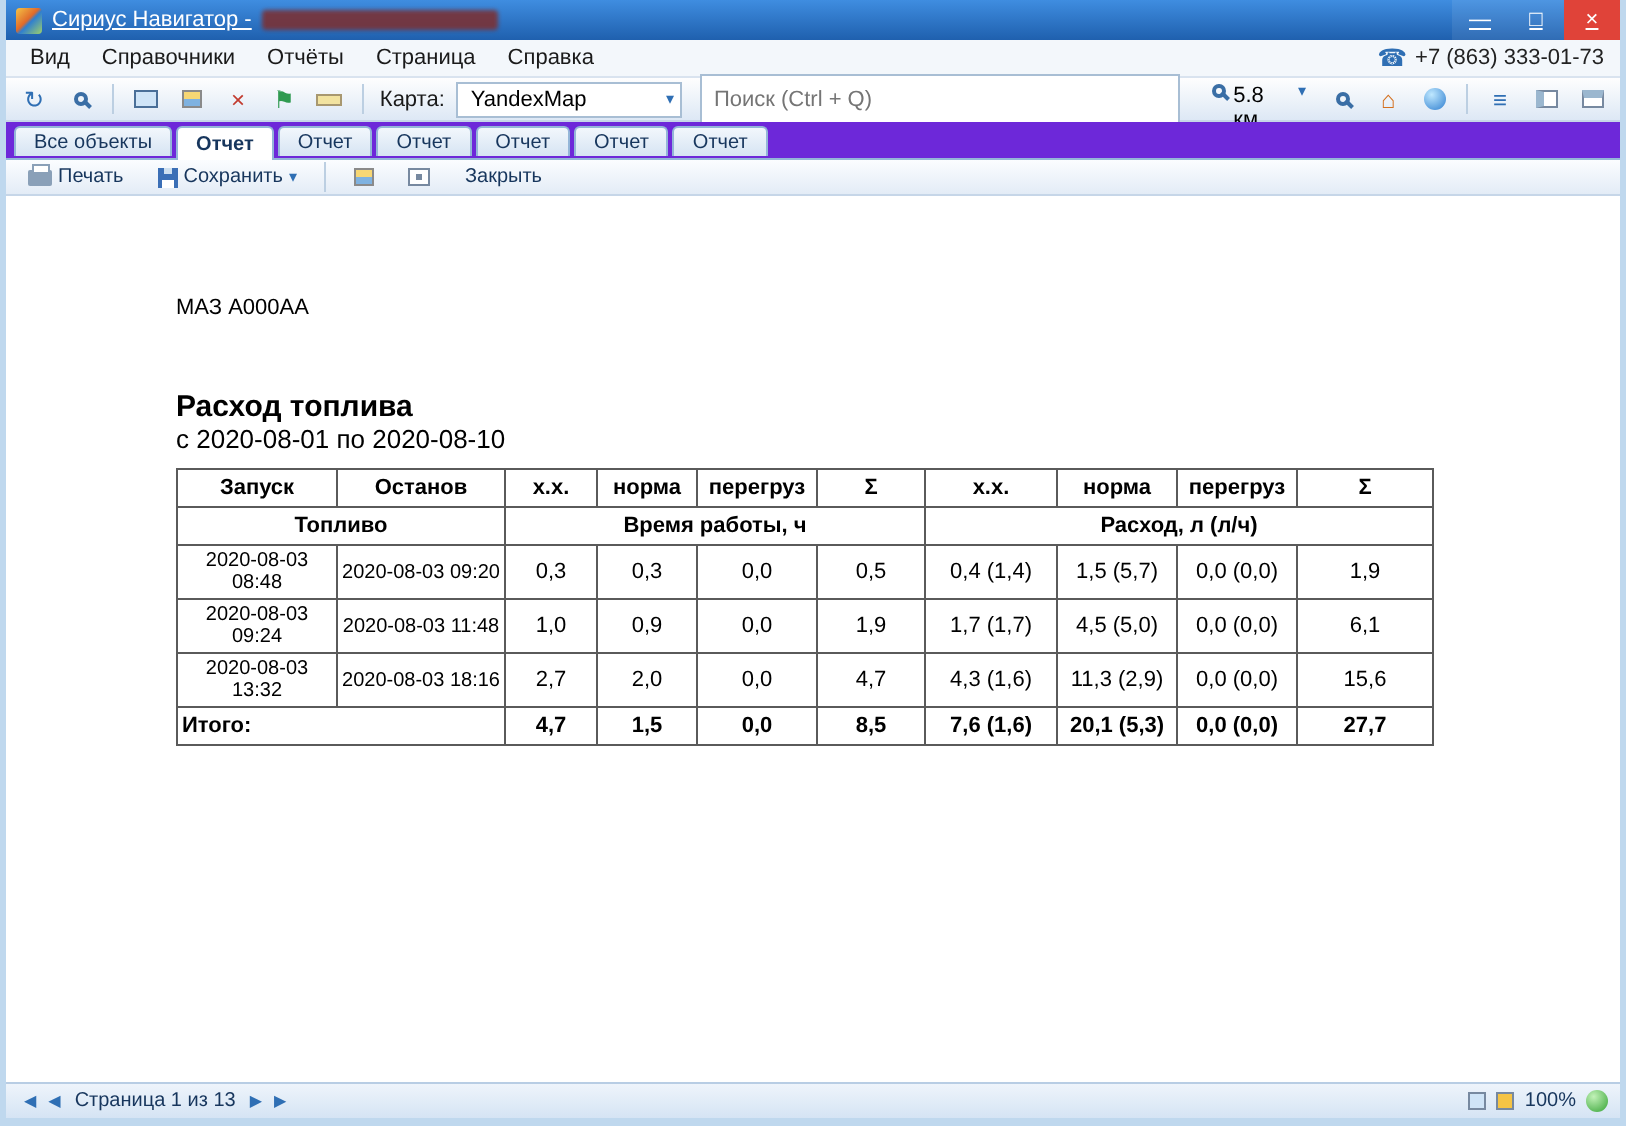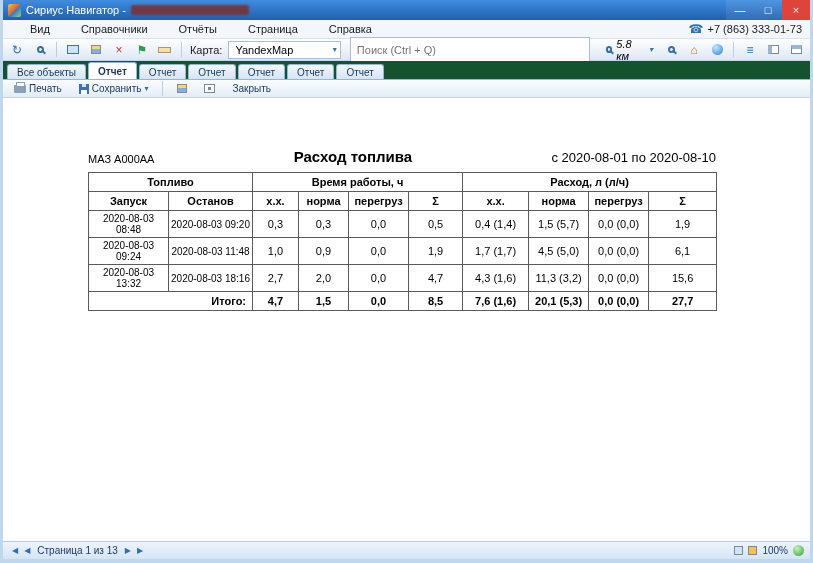--- a/index.html
+++ b/index.html
@@ -5,74 +5,74 @@
   * { margin:0; padding:0; box-sizing:border-box; }
   html,body { width:813px; height:563px; overflow:hidden; }
   body { font-family:"Liberation Sans", sans-serif; font-size:11px; background:#cfe0f0; color:#000; }
 
   .window { width:813px; height:563px; display:flex; flex-direction:column;
             border-left:3px solid #bfd8ee; border-right:3px solid #bfd8ee; border-bottom:4px solid #bfd8ee;
             background:#fff; }
 
   
   .titlebar { height:20px; background:linear-gradient(#3f8de0,#1f60ae); display:flex; align-items:center;
-              padding-left:5px; color:#fff; flex:0 0 auto; }
+              padding-left:5px; color:#fff; flex:0 0 auto;text-decoration:underline; }
   .app-icon { width:13px; height:13px; border-radius:2px;
               background:linear-gradient(135deg,#f5c445 0%,#e06a2b 45%,#2f7fd0 55%,#9fd06a 100%); }
   .title-text { margin-left:5px; font-size:11px; white-space:nowrap; }
   .redacted { margin-left:5px; width:118px; height:10px; background:#7e2d2d; opacity:.85; border-radius:2px;
               filter:blur(1px); }
   .win-controls { margin-left:auto; display:flex; height:100%; }
   .win-btn { width:28px; height:100%; display:flex; align-items:center; justify-content:center;
              font-size:11px; color:#fff; cursor:default; }
   .win-btn.minimize, .win-btn.maximize { background:rgba(255,255,255,.08); }
   .win-btn.close { background:#e04339; }
 
   
   .menubar { height:19px; background:#f3f7fb; border-bottom:1px solid #d9e3ef; display:flex; align-items:center;
              padding:0 8px 0 4px; color:#1a1a1a; flex:0 0 auto; }
-  .menu-item { padding:2px 8px; cursor:default;margin-left:15px; }
+  .menu-item { padding:2px 8px; cursor:default; }
   .menubar .spacer { flex:1; }
   .phone-area { display:flex; align-items:center; gap:4px; font-size:11px; color:#222; }
   .phone-glyph { color:#2f6fb4; font-size:12px; }
 
   
   .toolbar { height:22px; background:linear-gradient(#fefefe,#dde8f5); border-bottom:1px solid #c6d6e8;
              display:flex; align-items:center; padding:0 4px; gap:3px; flex:0 0 auto; }
   .tool-btn { min-width:20px; height:18px; display:flex; align-items:center; justify-content:center;
               border:1px solid transparent; border-radius:2px; cursor:default; }
   .sep { width:1px; height:15px; background:#bccfe2; margin:0 3px; }
   .tool-label { margin:0 3px 0 2px; color:#1a1a1a; }
   .combo { display:flex; align-items:center; justify-content:space-between; background:#fff;
            border:1px solid #a8bed4; height:18px; width:118px; padding:0 3px 0 6px; }
   .search-box { display:flex; align-items:center; background:#fff; border:1px solid #a8bed4; height:18px;
                 width:252px; padding:12px 6px; margin-left:6px; }
   .search-box input { border:none; outline:none; flex:1; font-size:11px; font-family:"Liberation Sans",sans-serif;
                       color:#555; background:transparent; }
-  .scale-ctrl { display:flex; align-items:center; gap:4px; padding:0 4px; height:18px; border:1px solid transparent;
-                border-radius:2px; margin-left:8px;font-style:italic; }
+  .scale-ctrl { display:flex; gap:4px; padding:0 4px; height:18px; border:1px solid transparent;
+                border-radius:2px; margin-left:8px; }
 
   .glyph { font-size:12px; line-height:1; }
   .blue { color:#2f6fb4; } .red { color:#c23b2e; } .green { color:#2f9a50; } .orange { color:#d4701f; }
   .small { font-size:8px; }
 
   .mag { width:7px; height:7px; border:2px solid #3a6ea5; border-radius:50%; position:relative; display:inline-block; }
   .mag::after { content:''; position:absolute; width:5px; height:2px; background:#3a6ea5;
                 transform:rotate(45deg); right:-4px; bottom:-2px; }
   .monitor { width:12px; height:9px; border:1px solid #4a6f98; background:#cfe4f7; }
   .layers { width:10px; height:9px; background:linear-gradient(#f7d774 50%, #7fb2e0 50%); border:1px solid #8a8a8a; }
   .ruler { width:13px; height:6px; background:#f2e3a0; border:1px solid #a89870; }
   .globe { width:11px; height:11px; border-radius:50%; background:radial-gradient(circle at 35% 30%,#bfe8ff,#2f7fd0); }
   .winicon { width:11px; height:9px; border:1px solid #7789a0; background:#fff; border-left:4px solid #9bb7cf; }
   .winicon2 { width:11px; height:9px; border:1px solid #7789a0; background:#fff; border-top:4px solid #9bb7cf; }
   .fitpage { width:11px; height:9px; border:1px solid #7789a0; background:#fff; position:relative; }
   .fitpage::after { content:''; position:absolute; left:3px; top:2px; width:3px; height:3px; background:#7789a0; }
 
   
-  .tabstrip { height:19px; background:#14532d; display:flex; align-items:flex-end; padding:2px 4px 0; gap:2px;
+  .tabstrip { height:19px; background:#6d28d9; display:flex; padding:2px 4px 16px; gap:2px;
               border-bottom:1px solid #94b6d8; flex:0 0 auto; }
   .tab { height:15px; padding:0 9px; display:flex; align-items:center; white-space:nowrap;
          background:linear-gradient(#f2f7fc,#d6e4f3); border:1px solid #94b6d8; border-bottom:none;
          border-radius:3px 3px 0 0; font-size:10px; color:#17365d; cursor:default; }
   .tab.active { background:#fff; height:17px; font-weight:bold; }
 
   
   .reportbar { height:18px; background:linear-gradient(#fbfdff,#e3ecf6); border-bottom:1px solid #c6d6e8;
                display:flex; align-items:center; padding:0 5px; gap:5px; font-size:10px; color:#17365d; flex:0 0 auto; }
   .rb-btn { display:flex; align-items:center; gap:3px; padding:1px 5px; border:1px solid transparent;
@@ -80,31 +80,31 @@
   .icon-printer { width:12px; height:8px; background:#8aa0b8; border-radius:1px; position:relative; display:inline-block; }
   .icon-printer::before { content:''; position:absolute; left:2px; top:-3px; width:7px; height:3px;
                           background:#fff; border:1px solid #8aa0b8; }
   .icon-floppy { width:10px; height:10px; background:#3b6fb6; position:relative; display:inline-block; }
   .icon-floppy::before { content:''; position:absolute; left:2px; bottom:0; width:6px; height:4px; background:#fff; }
   .icon-floppy::after { content:''; position:absolute; left:3px; top:0; width:4px; height:3px; background:#cfe0f0; }
 
   
   .content { flex:1 1 auto; background:#fff; overflow:hidden; }
   .report { width:628px; margin-left:85px; padding-top:50px; }
-  .report-header { display:flex; justify-content:space-between; align-items:flex-end; margin-bottom:7px; }
+  .report-header { display:flex; justify-content:space-between; align-items:flex-start; margin-bottom:7px;flex-direction:column; }
   .vehicle { font-size:11px; }
-  .report-title { font-size:15px; font-weight:bold; }
+  .report-title { font-size:15px; font-weight:bold;margin-top:35px; }
   .period { font-size:13px; }
 
   table.report-table { border-collapse:collapse; width:628px; table-layout:fixed; font-size:11px; }
   .report-table th, .report-table td { border:1px solid #5a5a5a; text-align:center; padding:2px 2px; height:19px; }
   .report-table thead th { font-weight:bold; }
   .report-table tbody td.cell-time { font-size:10px; }
   .report-table tr.total-row td { font-weight:bold; }
-  .report-table td.total-label { text-align:right; padding-right:6px; }
+  .report-table td.total-label { text-align:left; padding-right:6px; }
 
   
   .statusbar { height:18px; background:linear-gradient(#eef4fb,#d5e4f4); border-top:1px solid #b8cde4;
                display:flex; align-items:center; padding:0 6px; font-size:10px; color:#17365d; flex:0 0 auto; }
   .nav-btn { color:#2f6fb4; font-size:8px; padding:0 3px; cursor:default; }
   .page-text { margin:0 4px; }
   .zoom-area { margin-left:auto; display:flex; align-items:center; gap:5px; }
   .mini-sq { width:9px; height:9px; border:1px solid #7789a0; display:inline-block; }
   .sq1 { background:#cfe4f7; } .sq2 { background:#f5c445; }
   .green-dot { width:11px; height:11px; border-radius:50%;
@@ -244,35 +244,35 @@
             <col style="width:50px">
             <col style="width:60px">
             <col style="width:54px">
           <col style="width:66px">
             <col style="width:60px">
             <col style="width:60px">
             <col style="width:68px">
         </colgroup>
         <thead>
           <tr>
-            <th colspan="2">Топливо</th>
-            <th colspan="4">Время работы, ч</th>
-            <th colspan="4">Расход, л (л/ч)</th>
-          </tr>
-          <tr>
             <th>Запуск</th>
             <th>Останов</th>
             <th>х.х.</th>
             <th>норма</th>
             <th>перегруз</th>
             <th>Σ</th>
             <th>х.х.</th>
             <th>норма</th>
             <th>перегруз</th>
             <th>Σ</th>
+          </tr>
+          <tr>
+            <th colspan="2">Топливо</th>
+            <th colspan="4">Время работы, ч</th>
+            <th colspan="4">Расход, л (л/ч)</th>
           </tr>
         </thead>
         <tbody>
             <tr>
               <td class="cell-time">2020-08-03 08:48</td>
               <td class="cell-time">2020-08-03 09:20</td>
               <td class="cell-value">0,3</td>
               <td class="cell-value">0,3</td>
               <td class="cell-value">0,0</td>
               <td class="cell-value">0,5</td>
@@ -294,21 +294,21 @@
               <td class="cell-value">6,1</td>
             </tr>
             <tr>
               <td class="cell-time">2020-08-03 13:32</td>
               <td class="cell-time">2020-08-03 18:16</td>
               <td class="cell-value">2,7</td>
               <td class="cell-value">2,0</td>
               <td class="cell-value">0,0</td>
               <td class="cell-value">4,7</td>
               <td class="cell-value">4,3 (1,6)</td>
-              <td class="cell-value">11,3 (3,2)</td>
+              <td class="cell-value">11,3 (2,9)</td>
               <td class="cell-value">0,0 (0,0)</td>
               <td class="cell-value">15,6</td>
             </tr>
             <tr class="total-row">
               <td colspan="2" class="total-label">Итого:</td>
               <td>4,7</td>
               <td>1,5</td>
               <td>0,0</td>
               <td>8,5</td>
               <td>7,6 (1,6)</td>

